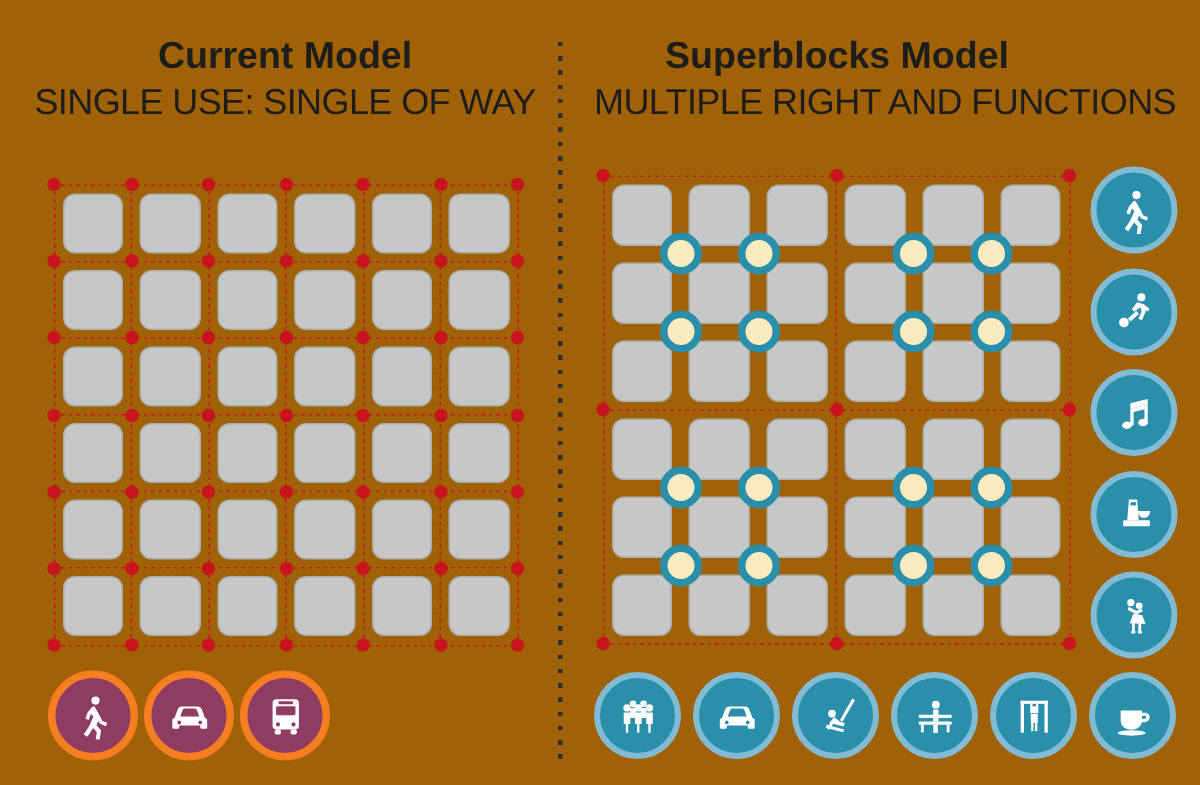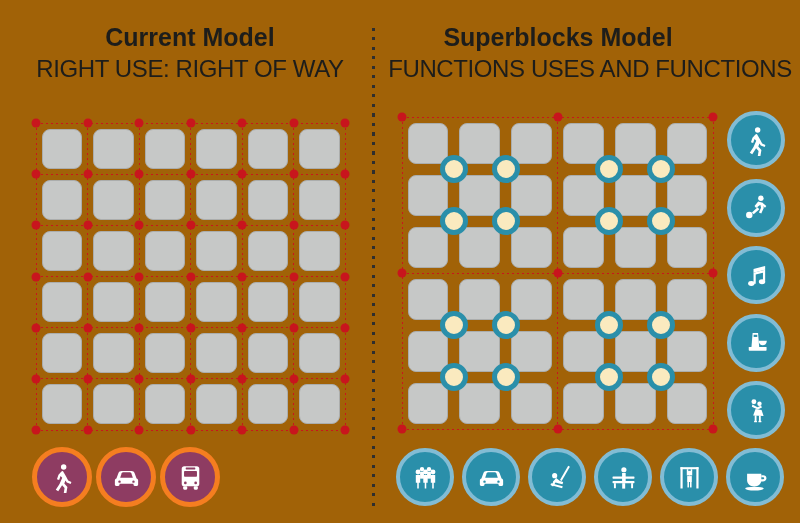--- a/index.html
+++ b/index.html
@@ -29,21 +29,21 @@
 </style>
 </head>
 <body>
 
 <div class="canvas">
 
   <div class="divider"></div>
 
   <section>
     <div class="title" style="left:15px;top:23px;width:350px;">Current Model</div>
-    <div class="subtitle" style="left:15px;top:55px;width:350px;">RIGHT USE: RIGHT OF WAY</div>
+    <div class="subtitle" style="left:15px;top:55px;width:350px;">SINGLE USE: SINGLE OF WAY</div>
     <div class="grid" id="left-grid" style="left:36px;top:123px;width:309px;height:307px;">
         <div class="block" style="left: 5.5px; top: 5.5px; width: 40.5px; height: 40.1667px;"></div>
         <div class="block" style="left: 57px; top: 5.5px; width: 40.5px; height: 40.1667px;"></div>
         <div class="block" style="left: 108.5px; top: 5.5px; width: 40.5px; height: 40.1667px;"></div>
         <div class="block" style="left: 160px; top: 5.5px; width: 40.5px; height: 40.1667px;"></div>
         <div class="block" style="left: 211.5px; top: 5.5px; width: 40.5px; height: 40.1667px;"></div>
         <div class="block" style="left: 263px; top: 5.5px; width: 40.5px; height: 40.1667px;"></div>
         <div class="block" style="left: 5.5px; top: 56.6667px; width: 40.5px; height: 40.1667px;"></div>
         <div class="block" style="left: 57px; top: 56.6667px; width: 40.5px; height: 40.1667px;"></div>
         <div class="block" style="left: 108.5px; top: 56.6667px; width: 40.5px; height: 40.1667px;"></div>
@@ -162,21 +162,21 @@
             <circle class="cut" cx="16" cy="16.2" r="1.05"></circle>
             <rect x="6.3" y="18.8" width="3.2" height="2.6" rx=".9"></rect>
             <rect x="14.5" y="18.8" width="3.2" height="2.6" rx=".9"></rect>
           </svg>
         </div>
       </div>
   </section>
 
   <section>
     <div class="title" style="left:402px;top:23px;width:312px;">Superblocks Model</div>
-    <div class="subtitle" style="left:386px;top:55px;width:408px;">FUNCTIONS USES AND FUNCTIONS</div>
+    <div class="subtitle" style="left:386px;top:55px;width:408px;">MULTIPLE RIGHT AND FUNCTIONS</div>
     <div class="grid" id="right-grid" style="left:402px;top:117px;width:311px;height:312px;">
         <div class="block" style="left: 5.5px; top: 5.5px; width: 40.8333px; height: 41px;"></div>
         <div class="block" style="left: 57.3333px; top: 5.5px; width: 40.8333px; height: 41px;"></div>
         <div class="block" style="left: 109.167px; top: 5.5px; width: 40.8333px; height: 41px;"></div>
         <div class="block" style="left: 161px; top: 5.5px; width: 40.8333px; height: 41px;"></div>
         <div class="block" style="left: 212.833px; top: 5.5px; width: 40.8333px; height: 41px;"></div>
         <div class="block" style="left: 264.667px; top: 5.5px; width: 40.8333px; height: 41px;"></div>
         <div class="block" style="left: 5.5px; top: 57.5px; width: 40.8333px; height: 41px;"></div>
         <div class="block" style="left: 57.3333px; top: 57.5px; width: 40.8333px; height: 41px;"></div>
         <div class="block" style="left: 109.167px; top: 57.5px; width: 40.8333px; height: 41px;"></div>

